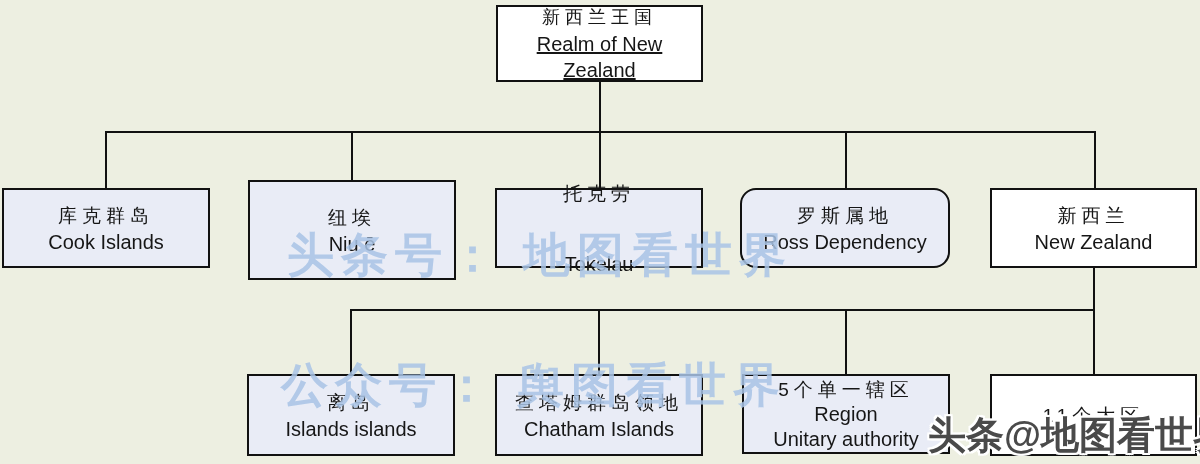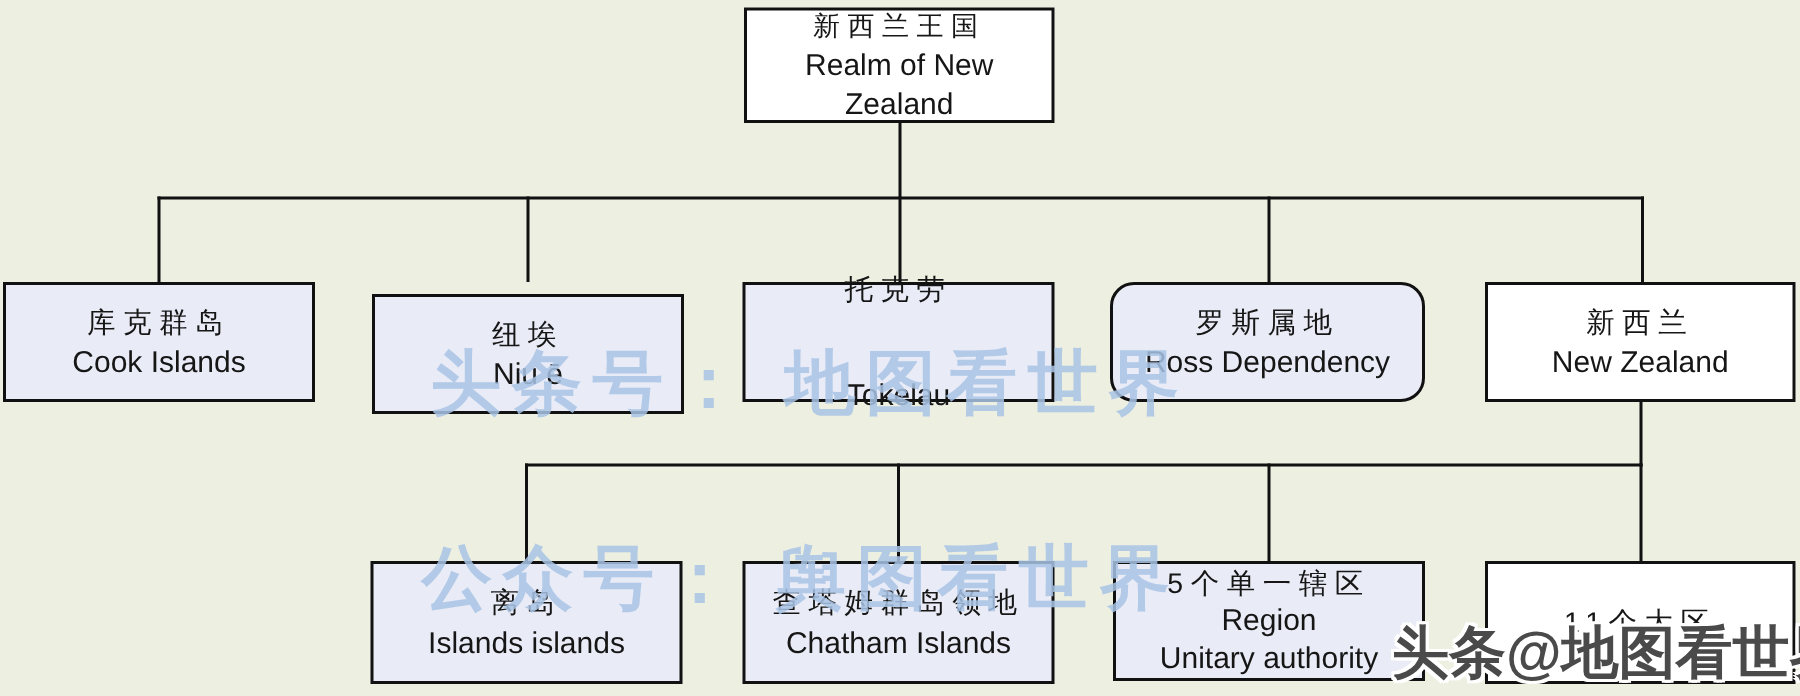--- a/index.html
+++ b/index.html
@@ -17,37 +17,37 @@
     overflow:hidden;
   }
   .obox{
     position:absolute;background:var(--box-fill);border:2px solid var(--line);
     display:flex;flex-direction:column;align-items:center;justify-content:center;
     text-align:center;color:#161616;z-index:2;
   }
   .obox.white{background:var(--box-white);}
   .zh{font-size:19px;letter-spacing:5px;line-height:27px;white-space:nowrap;}
   .en{font-size:20px;line-height:26px;}
-  .root-en{padding:0 8px;}
+  .root-en{padding:0 8px;text-decoration:underline;}
   .conn{position:absolute;background:var(--line);z-index:1;}
   .wm{
     position:absolute;color:var(--wm-blue);opacity:0.85;font-size:47px;
     letter-spacing:7px;white-space:nowrap;z-index:5;pointer-events:none;
     font-weight:bold;
   }
   .wm-dark{
     position:absolute;color:var(--wm-dark);font-size:38px;font-weight:bold;
     letter-spacing:0px;white-space:nowrap;z-index:6;pointer-events:none;
     text-shadow:-2px -2px 0 #fff, 2px -2px 0 #fff, -2px 2px 0 #fff, 2px 2px 0 #fff,
                 0 -2px 0 #fff, 0 2px 0 #fff, -2px 0 0 #fff, 2px 0 0 #fff;
   }
   
   #box-root    {left:496px;top:5px;  width:207px;height:77px;}
   #box-cook    {left:2px;  top:188px;width:208px;height:80px;}
-  #box-niue    {left:248px;top:196px;width:208px;height:80px;}
+  #box-niue    {left:248px;top:180px;width:208px;height:100px;}
   #box-tokelau {left:495px;top:188px;width:208px;height:80px;gap:44px;}
   #box-ross    {left:740px;top:188px;width:210px;height:80px;border-radius:16px;}
   #box-nz      {left:990px;top:188px;width:207px;height:80px;}
   #box-outlying{left:247px;top:374px;width:208px;height:82px;}
   #box-chatham {left:495px;top:374px;width:208px;height:82px;}
   #box-region  {left:742px;top:374px;width:208px;height:80px;}
   #box-eleven  {left:990px;top:374px;width:207px;height:82px;}
   #box-region .zh,#box-region .en{line-height:25px;}
 </style>
 </head>

